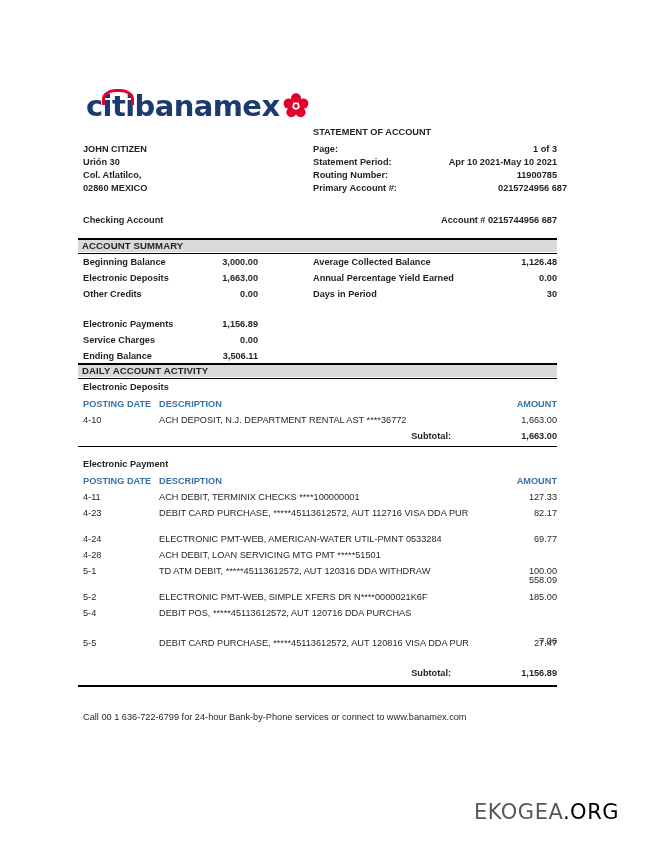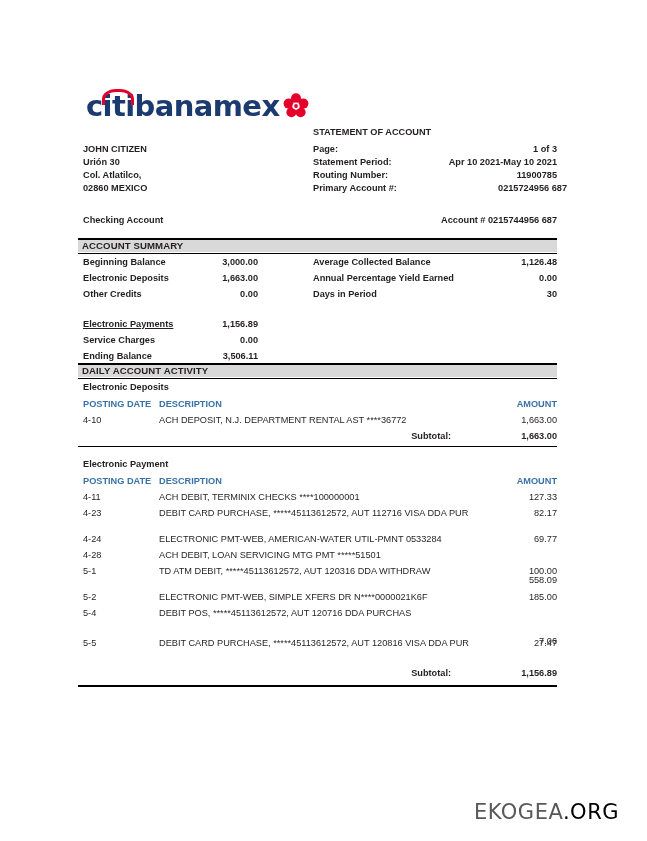--- a/index.html
+++ b/index.html
@@ -169,21 +169,21 @@
 
   <div class="t b sum-l-label" style="top:256px;">Beginning Balance</div>
   <div class="t b sum-l-val" style="top:256px;">3,000.00</div>
 
   <div class="t b sum-l-label" style="top:272px;">Electronic Deposits</div>
   <div class="t b sum-l-val" style="top:272px;">1,663.00</div>
 
   <div class="t b sum-l-label" style="top:288px;">Other Credits</div>
   <div class="t b sum-l-val" style="top:288px;">0.00</div>
 
-  <div class="t b sum-l-label" style="top:318px;text-decoration:underline;">Electronic Payments</div>
+  <div class="t b sum-l-label" style="top:318px;">Electronic Payments</div>
   <div class="t b sum-l-val" style="top:318px;">1,156.89</div>
 
   <div class="t b sum-l-label" style="top:334px;">Service Charges</div>
   <div class="t b sum-l-val" style="top:334px;">0.00</div>
 
   <div class="t b sum-l-label" style="top:350px;">Ending Balance</div>
   <div class="t b sum-l-val" style="top:350px;">3,506.11</div>
 
   <div class="t b sum-r-label" style="top:256px;">Average Collected Balance</div>
   <div class="t b sum-r-val" style="top:256px;">1,126.48</div>
@@ -268,16 +268,17 @@
     <div class="t" style="left:83px; top:637px;">5-5</div>
     <div class="t" style="left:159px; top:637px;">DEBIT CARD PURCHASE, *****45113612572, AUT 120816 VISA DDA PUR</div>
     <div class="t r" style="left:437px; top:637px; width:120px;">27.47</div>
   </div>
 
   <div class="t b r" style="left:300px; top:667px; width:151px;">Subtotal:</div>
   <div class="t b r" style="left:437px; top:667px; width:120px;">1,156.89</div>
 
   <div class="rule-thick" style="left:78px; top:685px; width:479px;"></div>
 
+  <div class="t" style="left:83px; top:711px;">Call 00 1 636-722-6799 for 24-hour Bank-by-Phone services or connect to www.banamex.com</div>
 
   <div class="watermark"><span class="wm-dark">EKOGEA</span><span class="wm-green">.ORG</span></div>
 
 </div>
 
 </body></html>

